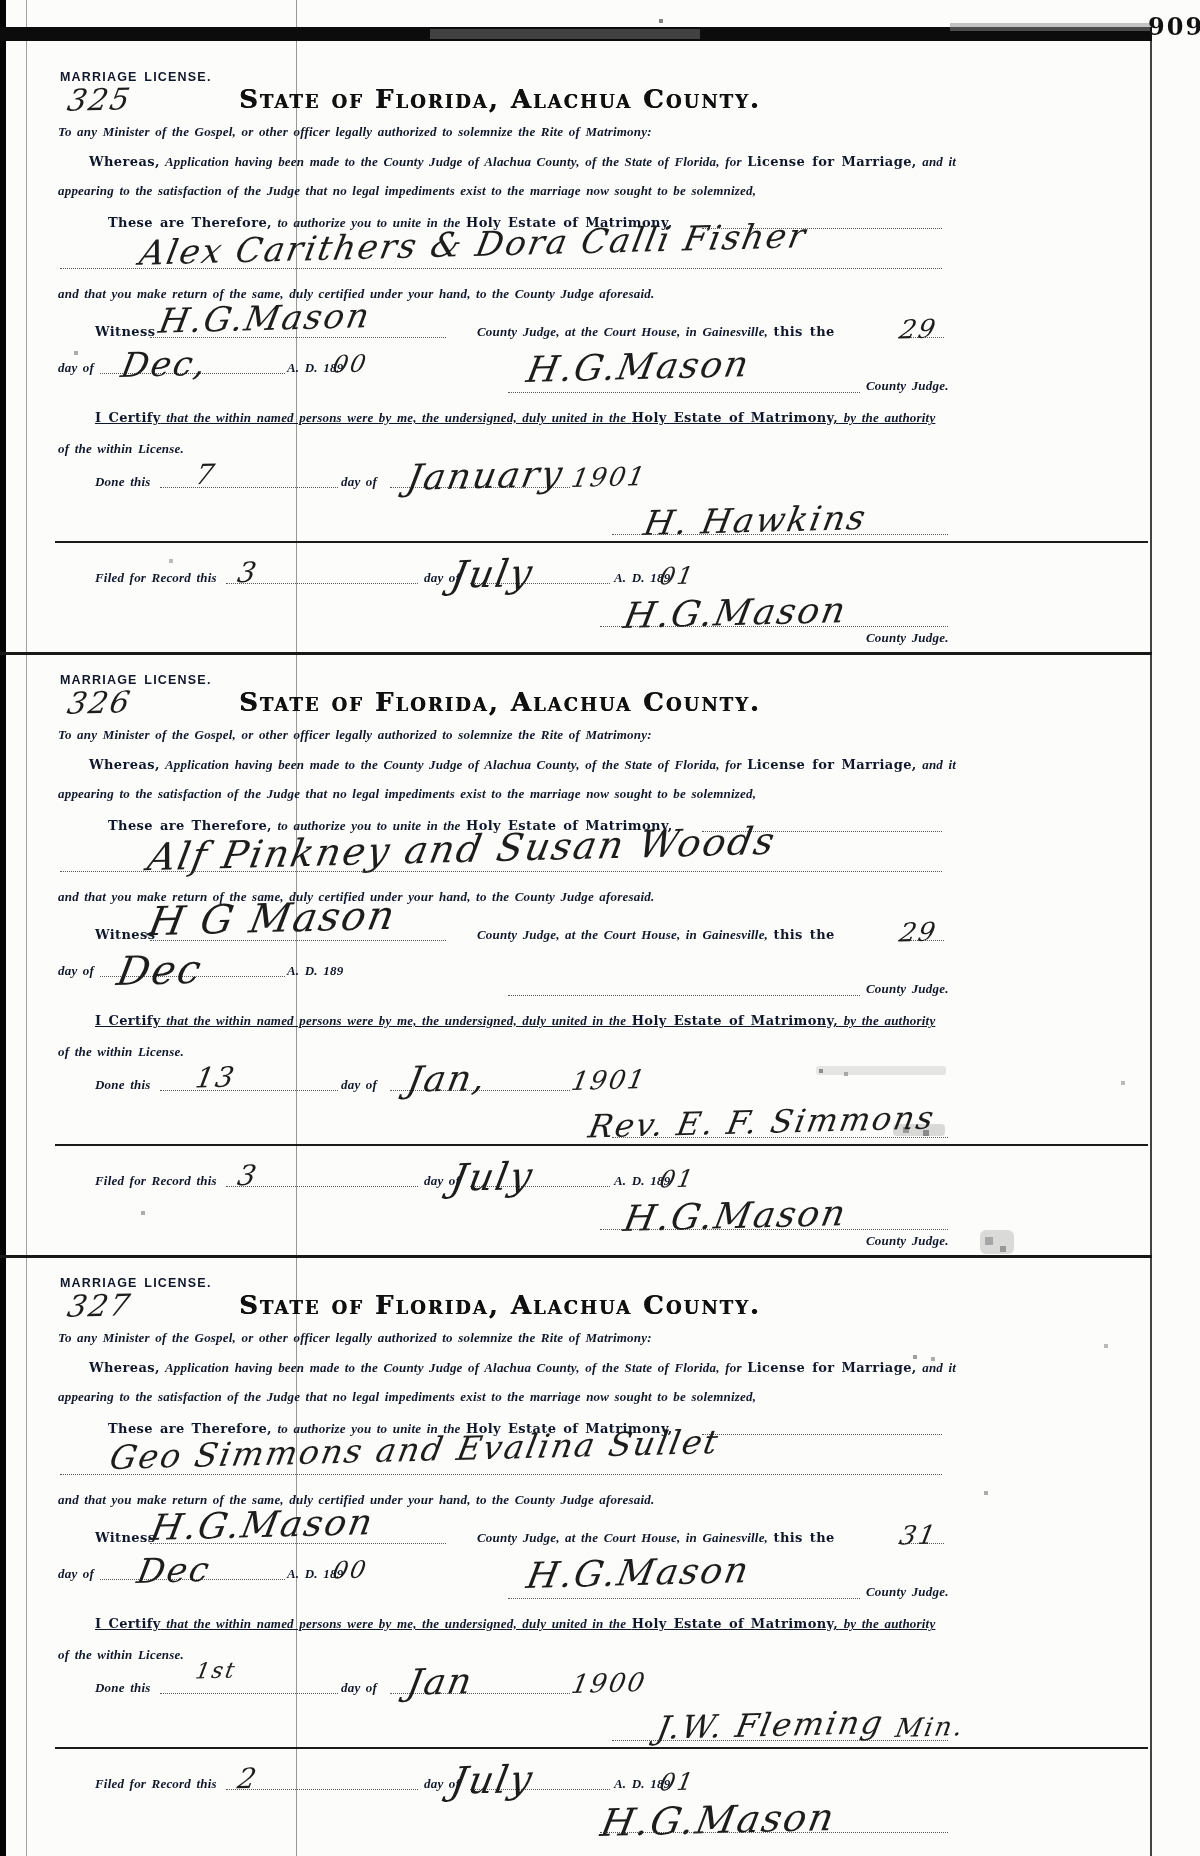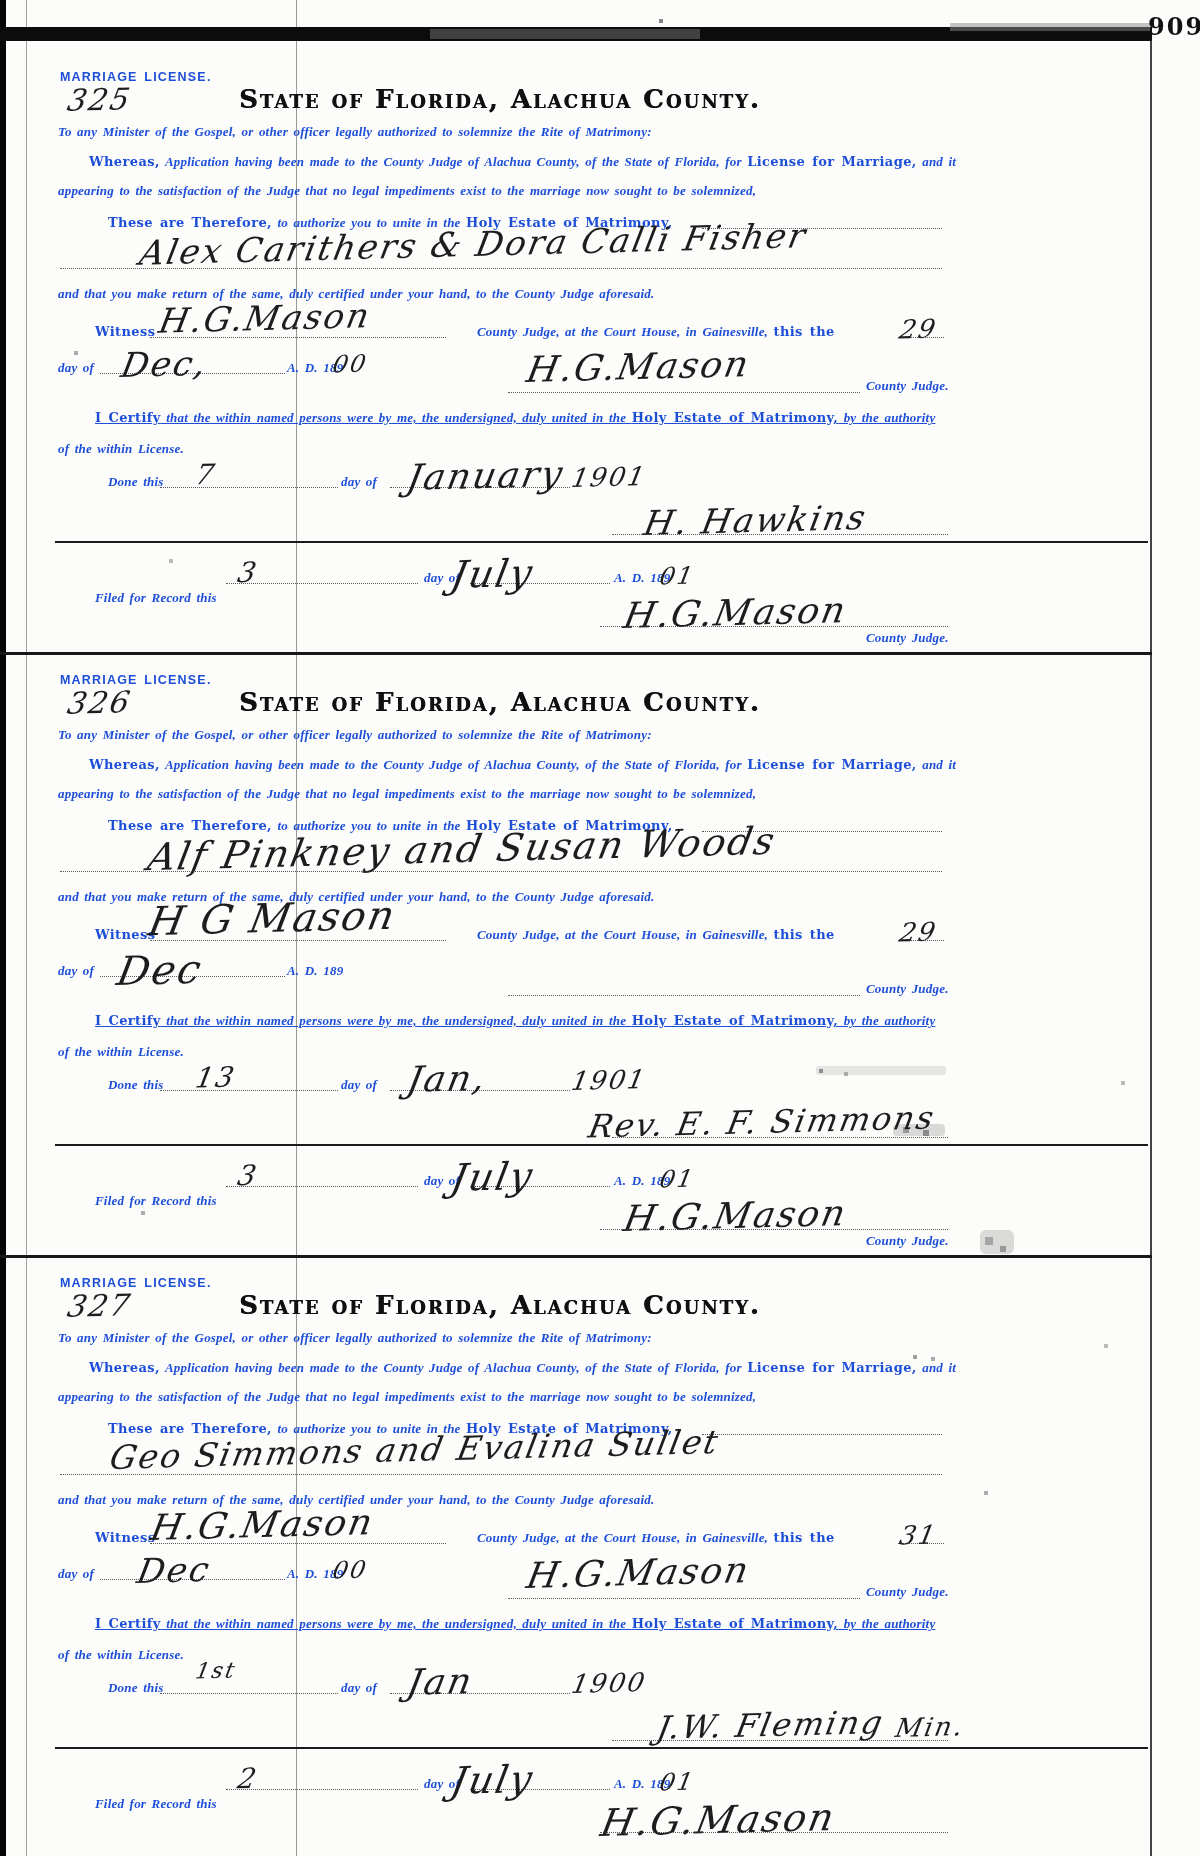--- a/index.html
+++ b/index.html
@@ -21,21 +21,21 @@
   .smudge-b{left:980px;top:1230px;width:34px;height:24px;background:#8b8b8b;opacity:.3;border-radius:6px;}
   .smudge-c{left:816px;top:1066px;width:130px;height:9px;background:#aaa;opacity:.28;border-radius:3px;}
   .specks{left:0;top:0;width:2px;height:2px;background:transparent;opacity:.8;box-shadow:
     820px 1070px 0 1px #777, 845px 1073px 0 1px #999, 905px 1129px 0 2px #8a8a8a,
     925px 1132px 0 2px #777, 988px 1240px 0 3px #9a9a9a, 1002px 1248px 0 2px #888,
     170px 560px 0 1px #aaa, 75px 352px 0 1px #999, 914px 1356px 0 1px #888,
     932px 1358px 0 1px #999, 1122px 1082px 0 1px #aaa, 142px 1212px 0 1px #999,
     660px 20px 0 1px #666, 985px 1492px 0 1px #999, 1105px 1345px 0 1px #aaa;}
   
   .fline{position:absolute;font-family:"Liberation Serif",serif;font-style:italic;font-weight:bold;
-         font-size:13px;letter-spacing:.2px;word-spacing:2px;color:#1d4ed8;white-space:nowrap;}
+         font-size:13px;letter-spacing:.2px;word-spacing:2px;color:#0f172a;white-space:nowrap;}
   .blk{font-style:normal;font-family:"DejaVu Serif",serif;letter-spacing:.4px;}
   .mlabel{font-family:"Liberation Sans",sans-serif;font-style:normal;font-weight:bold;font-size:12.5px;letter-spacing:1.2px;}
   .row-title{position:absolute;left:120px;width:760px;text-align:center;
              font-family:"DejaVu Serif",serif;font-weight:bold;font-size:26px;
              font-variant:small-caps;letter-spacing:2px;color:#101010;text-shadow:.4px 0 #111;}
   .script{position:absolute;font-family:"DejaVu Serif",serif;font-style:italic;font-weight:normal;
           color:#1d1d1d;white-space:nowrap;transform:skewX(-12deg) rotate(-1.5deg);letter-spacing:2px;}
   .dots{position:absolute;height:0;border-bottom:1px dotted #3c3c3c;opacity:.85;}
   .divider{position:absolute;left:55px;width:1093px;height:2px;background:#1b1b1b;}
   .section-divider{position:absolute;left:0;width:1152px;height:3px;background:#181818;}
@@ -61,32 +61,32 @@
   .row-dayof{top:calc(var(--t) + 360px);left:58px;}
   .dayof-dots{top:calc(var(--t) + 373px);left:100px;width:185px;}
   .month-script{top:calc(var(--t) + 344px);left:122px;font-size:34px;}
   .row-ad{top:calc(var(--t) + 360px);left:287px;}
   .year-script{top:calc(var(--t) + 350px);left:333px;font-size:24px;}
   .judge-sig{top:calc(var(--t) + 346px);left:528px;font-size:36px;}
   .judge-dots{top:calc(var(--t) + 392px);left:508px;width:352px;}
   .cj-label{top:calc(var(--t) + 378px);left:866px;}
   .row-certify{top:calc(var(--t) + 410px);left:95px;text-decoration:underline;}
   .row-certify2{top:calc(var(--t) + 441px);left:58px;}
-  .row-done{top:calc(var(--t) + 474px);left:95px;margin-left:13px;}
+  .row-done{top:calc(var(--t) + 474px);left:95px;}
   .done-dots1{top:calc(var(--t) + 487px);left:160px;width:178px;}
   .row-done-dayof{top:calc(var(--t) + 474px);left:341px;}
   .done-dots2{top:calc(var(--t) + 487px);left:390px;width:180px;}
   .done-day-script{top:calc(var(--t) + 458px);left:196px;font-size:28px;}
   .done-month-script{top:calc(var(--t) + 455px);left:408px;font-size:36px;}
   .done-year-script{top:calc(var(--t) + 462px);left:572px;font-size:26px;}
   .officiant-sig{top:calc(var(--t) + 500px);left:645px;font-size:34px;}
   .officiant-dots{top:calc(var(--t) + 534px);left:612px;width:336px;}
   .officiant-title-script{top:calc(var(--t) + 506px);left:896px;font-size:26px;}
   .mid-divider{top:calc(var(--t) + 541px);}
-  .row-filed{top:calc(var(--t) + 570px);left:95px;margin-top:20px;}
+  .row-filed{top:calc(var(--t) + 570px);left:95px;}
   .filed-dots1{top:calc(var(--t) + 583px);left:226px;width:192px;}
   .row-filed-dayof{top:calc(var(--t) + 570px);left:424px;}
   .filed-dots2{top:calc(var(--t) + 583px);left:470px;width:140px;}
   .row-filed-ad{top:calc(var(--t) + 570px);left:614px;}
   .filed-day-script{top:calc(var(--t) + 556px);left:238px;font-size:28px;}
   .filed-month-script{top:calc(var(--t) + 552px);left:452px;font-size:38px;}
   .filed-year-script{top:calc(var(--t) + 562px);left:660px;font-size:24px;}
   .filed-sig{top:calc(var(--t) + 592px);left:625px;font-size:36px;}
   .filed-sig-dots{top:calc(var(--t) + 626px);left:600px;width:348px;}
   .cj2-label{top:calc(var(--t) + 630px);left:866px;}

